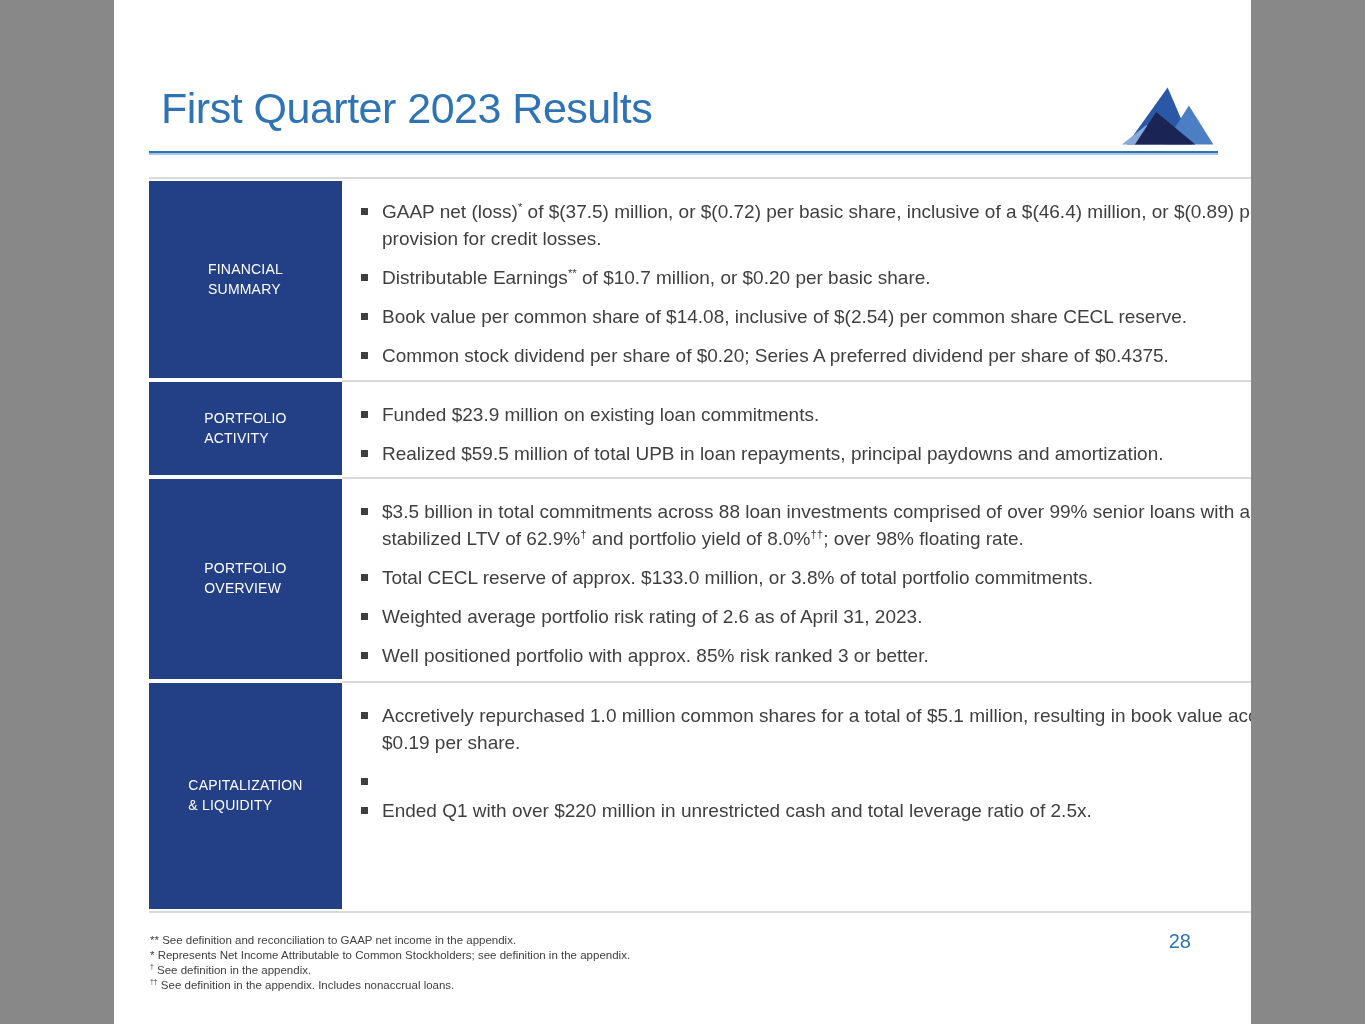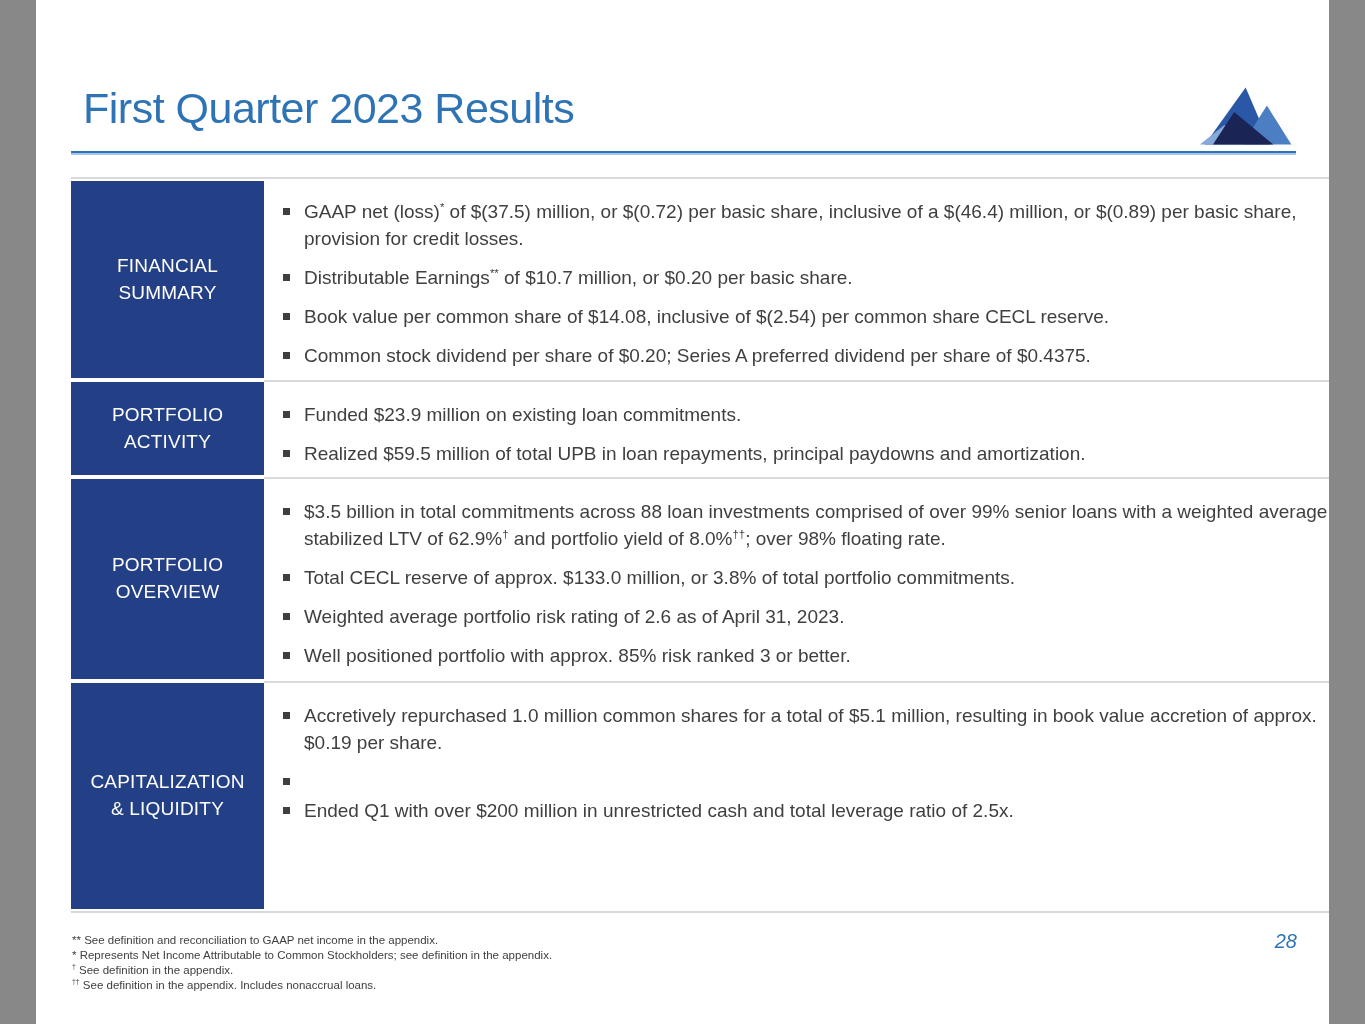--- a/index.html
+++ b/index.html
@@ -6,21 +6,21 @@
     --title-blue:#2E74B5;
     --rule-light-blue:#A7C5E8;
     --sidebar-blue:#233F85;
     --body-text:#3F3F3F;
     --divider-gray:#D9D9D9;
   }
   *{box-sizing:border-box;}
   html,body{margin:0;padding:0;background:#888;}
   body{font-family:"Liberation Sans","DejaVu Sans",sans-serif;}
   .slide{
-    position:relative;width:1293px;height:1024px;background:#FFFFFF;
+    position:relative;width:1137px;height:1024px;background:#FFFFFF;
     margin:0 auto;overflow:hidden;
   }
   .page-title{
     position:absolute;left:47px;top:84px;margin:0;
     font-size:43px;font-weight:400;letter-spacing:-0.5px;
     color:var(--title-blue);
   }
   .logo{position:absolute;right:36px;top:82px;width:98px;height:68px;}
   .title-rule{
     position:absolute;left:35px;right:33px;top:151px;height:4px;
@@ -31,39 +31,39 @@
     border-top:2px solid var(--divider-gray);
     border-bottom:2px solid var(--divider-gray);
   }
   .row{display:flex;}
   .row:nth-child(1){height:201px;}
   .row:nth-child(2){height:97px;}
   .row:nth-child(3){height:204px;}
   .row:nth-child(4){height:230px;}
   .side{
     width:193px;flex:none;background:var(--sidebar-blue);color:#FFFFFF;
-    display:flex;align-items:center;justify-content:center;text-align:center;
-    white-space:pre-line;font-size:19px;line-height:1.4;letter-spacing:0.2px;
+    display:flex;align-items:center;justify-content:center;text-align:left;
+    white-space:pre-line;font-size:14px;line-height:1.4;letter-spacing:0.2px;
     margin:2px 0;
   }
   .content{flex:1;padding:19px 30px 9px 19px;}
   .row + .row .content{border-top:2px solid var(--divider-gray);}
   .bullet{
     display:flex;margin:0 0 12px 0;
     font-size:19px;line-height:27px;color:var(--body-text);
   }
   .marker{flex:none;width:7px;height:7px;background:#3F3F3F;margin:10px 14px 0 0;}
   sup{font-size:60%;line-height:0;vertical-align:super;}
   .footnotes{
     position:absolute;left:36px;top:933px;
     font-size:11.5px;line-height:15px;color:#404040;
   }
   .page-number{
-    position:absolute;right:32px;top:930px;
-    font-size:20px;font-style:italic;color:var(--title-blue);
+    position:absolute;right:60px;top:930px;
+    font-size:20px;color:var(--title-blue);
   }
 </style>
 </head>
 <body>
 
 <div class="slide">
   <h1 class="page-title">First Quarter 2023 Results</h1>
 
   <svg class="logo" viewBox="0 0 120 78" aria-hidden="true">
     <polygon points="62,4 12,74 92,74" fill="#2B57A7"></polygon>
@@ -139,21 +139,21 @@
         <div class="content">
           <div class="bullet">
             <span class="marker"></span>
             <span class="btext"><span>Accretively repurchased 1.0 million common shares for a total of $5.1 million, resulting in book value accretion of approx. $0.19 per share.</span></span>
           </div>
           <div class="bullet">
             <span class="marker"></span>
           </div>
           <div class="bullet">
             <span class="marker"></span>
-            <span class="btext"><span>Ended Q1 with over $200 million in unrestricted cash and total leverage ratio of 2.5x.</span></span>
+            <span class="btext"><span>Ended Q1 with over $220 million in unrestricted cash and total leverage ratio of 2.5x.</span></span>
           </div>
         </div>
       </div>
     </div>
 
   <div class="footnotes">
       <div class="fline"><span>** See definition and reconciliation to GAAP net income in the appendix.</span></div>
       <div class="fline"><span>* Represents Net Income Attributable to Common Stockholders; see definition in the appendix.</span></div>
       <div class="fline"><sup>†</sup><span> See definition in the appendix.</span></div>
       <div class="fline"><sup>††</sup><span> See definition in the appendix. Includes nonaccrual loans.</span></div>

